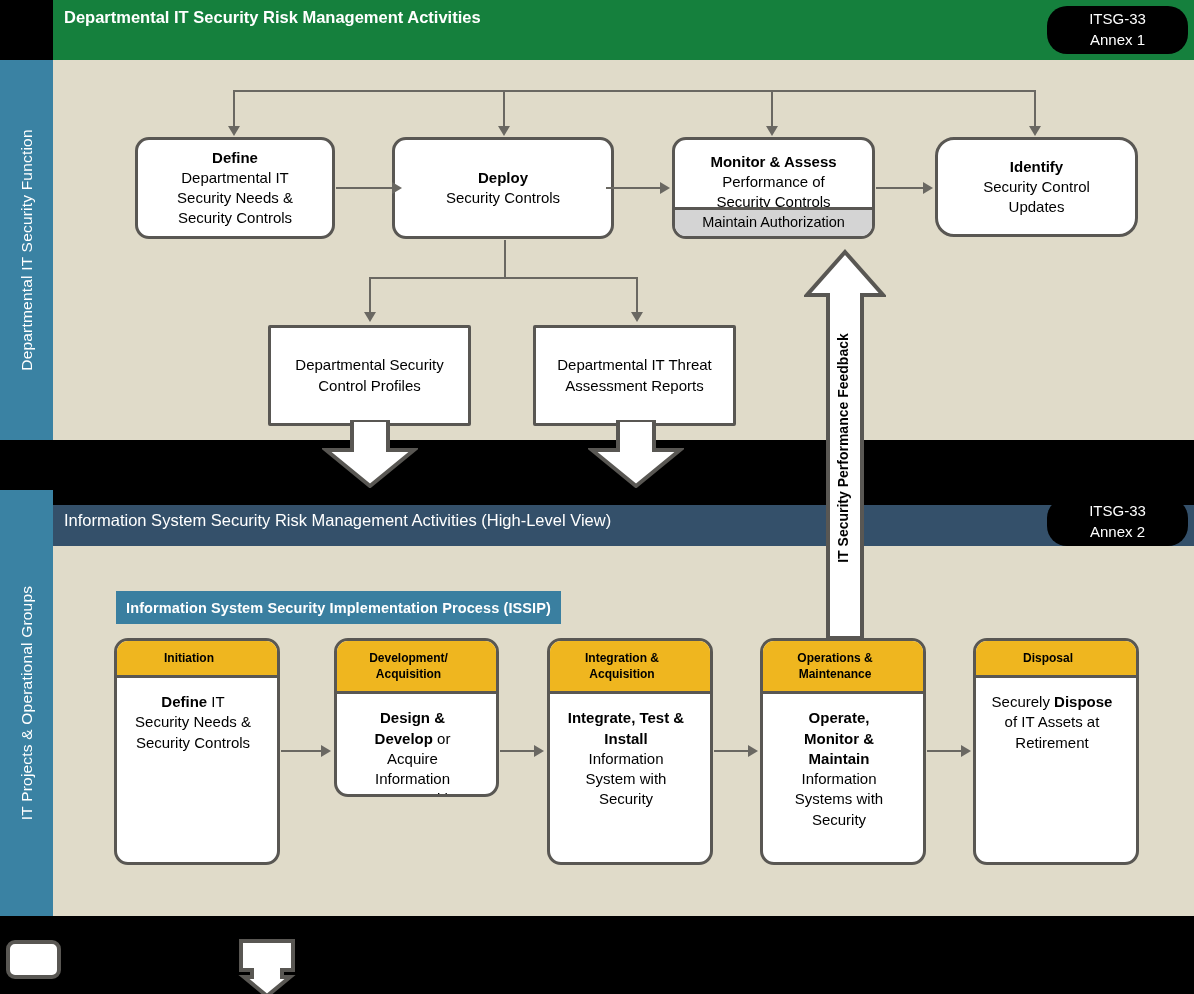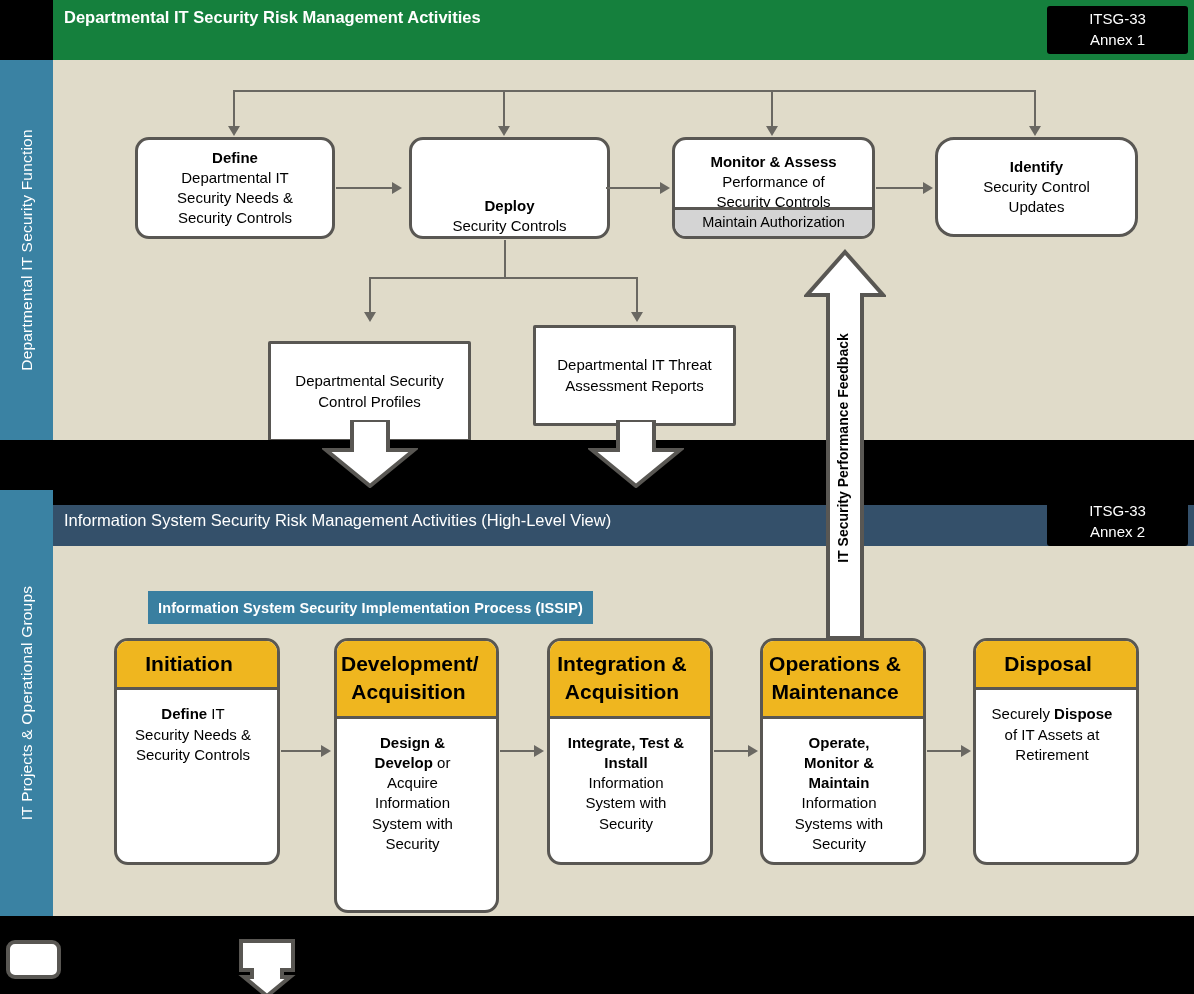--- a/index.html
+++ b/index.html
@@ -22,21 +22,21 @@
   }
 
   .hdr{position:absolute;background:#34506A;}
   .hdr-top{background:#15803d;}
   .hdr-text{position:absolute;color:#FFFFFF;line-height:1.42;}
   .hdr-l1{left:11px;top:6px;font-size:16.5px;}
   .hdr-l2{left:11px;top:27px;font-size:16.5px;}
   .hdr-bold{font-weight:bold;}
 
   .annex{
-    position:absolute;background:#000000;border-radius:3px;
+    position:absolute;background:#000000;border-radius:20px;
     color:#FFFFFF;text-align:center;font-size:15px;line-height:1.38;
     display:flex;flex-direction:column;align-items:center;justify-content:center;
   }
 
   
   .rbox{
     position:absolute;background:#FFFFFF;
     border:3.5px solid #595753;border-radius:14px;
     box-sizing:border-box;
     display:flex;flex-direction:column;align-items:center;justify-content:center;
@@ -59,21 +59,21 @@
   }
 
   
   .lbox{
     position:absolute;background:#FFFFFF;
     border:3.5px solid #595753;border-radius:14px;
     box-sizing:border-box;overflow:hidden;
     display:flex;flex-direction:column;
   }
   .lbox .head{
-    background:#EFB61F;color:#000;font-weight:bold;font-size:21px;
+    background:#EFB61F;color:#000;font-weight:bold;font-size:12px;
     text-align:center;line-height:1.35;
     padding:9px 20px 9px 4px;
     border-bottom:3.5px solid #595753;
   }
   .lbox .body{
     flex:1;font-size:15px;line-height:1.35;text-align:center;color:#000;
     padding:14px 16px 0 8px;
   }
   .lbox .body b{font-weight:bold;}
   .ln-thin{position:absolute;background:#6A6862;}
@@ -130,21 +130,21 @@
   <div class="ln-thin" style="left:1034px;top:90px;width:2px;height:38px;"></div>
   <div class="arw-d" style="left:1029px;top:126px;"></div>
 
   <div class="rbox" style="left:135px;top:137px;width:200px;height:102px;">
     <div class="ttl">Define</div>
     <div>Departmental IT</div>
     <div>Security Needs &amp;</div>
     <div>Security Controls</div>
   </div>
 
-  <div class="rbox" style="left:409px;top:137px;width:201px;height:102px;justify-content:flex-end;">
+  <div class="rbox" style="left:392px;top:137px;width:222px;height:102px;">
     <div class="ttl">Deploy</div>
     <div>Security Controls</div>
   </div>
 
   <div class="rbox" style="left:672px;top:137px;width:203px;height:102px;justify-content:flex-start;padding-top:12px;">
     <div class="ttl">Monitor &amp; Assess</div>
     <div>Performance of</div>
     <div>Security Controls</div>
     <div class="subband">Maintain Authorization</div>
   </div>
@@ -164,21 +164,21 @@
   <div class="ln-thin" style="left:876px;top:187px;width:49px;height:2px;"></div>
   <div class="arw-r" style="left:923px;top:182px;"></div>
 
   <div class="ln-thin" style="left:504px;top:240px;width:2px;height:38px;"></div>
   <div class="ln-thin" style="left:370px;top:277px;width:268px;height:2px;"></div>
   <div class="ln-thin" style="left:369px;top:277px;width:2px;height:37px;"></div>
   <div class="arw-d" style="left:364px;top:312px;"></div>
   <div class="ln-thin" style="left:636px;top:277px;width:2px;height:37px;"></div>
   <div class="arw-d" style="left:631px;top:312px;"></div>
 
-  <div class="sqbox" style="left:268px;top:325px;width:203px;height:101px;margin-top:16px;">
+  <div class="sqbox" style="left:268px;top:325px;width:203px;height:101px;">
     <div>Departmental Security</div>
     <div>Control Profiles</div>
   </div>
   <div class="sqbox" style="left:533px;top:325px;width:203px;height:101px;">
     <div>Departmental IT Threat</div>
     <div>Assessment Reports</div>
   </div>
 
   <div class="panel-bg" style="left:53px;top:440px;width:1141px;height:50px;background:#000000;"></div>
   <div class="panel-bg" style="left:0px;top:440px;width:53px;height:50px;background:#000000;"></div>
@@ -200,30 +200,30 @@
   <div class="annex" style="left:1047px;top:498px;width:141px;height:48px;">
     <div>ITSG-33</div>
     <div>Annex 2</div>
   </div>
 
   <div class="panel-bg" style="left:53px;top:546px;width:1141px;height:370px;"></div>
   <div class="rail" style="left:0px;top:490px;width:53px;height:426px;">
     <span class="rail-label">IT Projects &amp; Operational Groups</span>
   </div>
 
-  <div class="issip" style="left:116px;top:591px;width:445px;height:33px;margin-left:32px;">Information System Security Implementation Process (ISSIP)</div>
+  <div class="issip" style="left:116px;top:591px;width:445px;height:33px;">Information System Security Implementation Process (ISSIP)</div>
 
   <div class="lbox" style="left:114px;top:638px;width:166px;height:227px;">
     <div class="head">
       <div>Initiation</div>
     </div>
     <div class="body"><b>Define</b> IT<br>Security Needs &amp;<br>Security Controls</div>
   </div>
 
-  <div class="lbox" style="left:334px;top:638px;width:165px;height:275px;">
+  <div class="lbox" style="left:334px;top:638px;width:165px;height:159px;">
     <div class="head">
       <div>Development/</div>
       <div>Acquisition</div>
     </div>
     <div class="body"><b>Design &amp;<br>Develop</b> or<br>Acquire<br>Information<br>System with<br>Security</div>
   </div>
 
   <div class="lbox" style="left:547px;top:638px;width:166px;height:227px;">
     <div class="head">
       <div>Integration &amp;</div>

